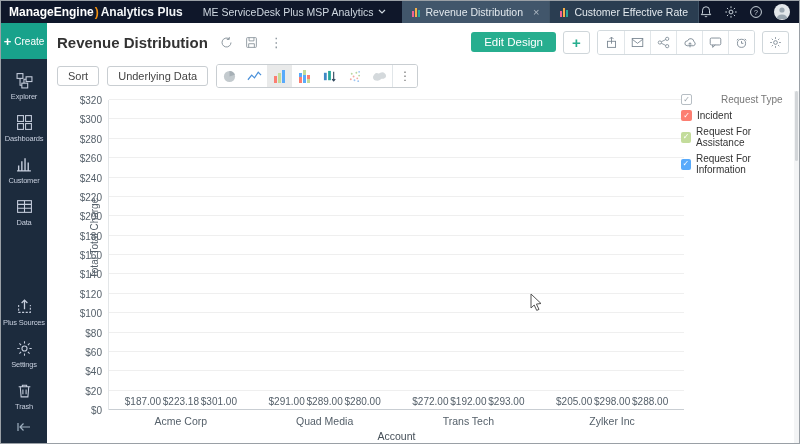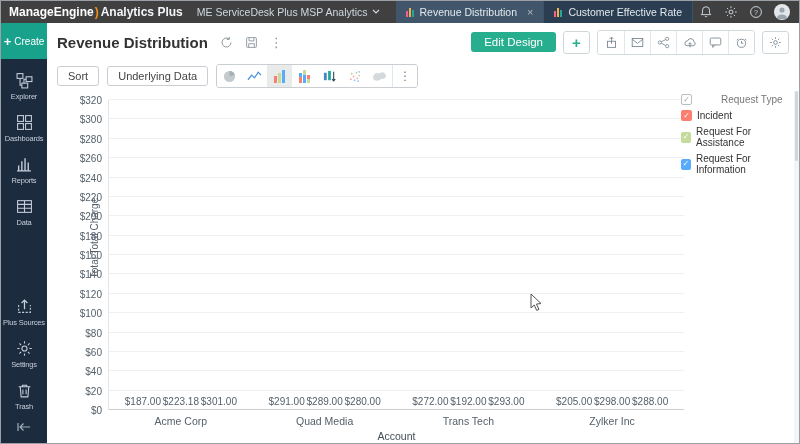--- a/index.html
+++ b/index.html
@@ -1,27 +1,27 @@
 <!DOCTYPE html>
 <html><head>
 <meta charset="utf-8">
 <style>
   * { margin:0; padding:0; box-sizing:border-box; }
   body { background:#e9e9e9; font-family:"Liberation Sans", sans-serif; }
   .screen { position:relative; width:800px; height:444px; background:#fff; overflow:hidden;
             border:1px solid #9aa0a6; }
 
   
-  .topbar { position:absolute; left:0; top:0; right:0; height:22px; background:#404040;
+  .topbar { position:absolute; left:0; top:0; right:0; height:22px; background:#0f172a;
             display:flex; align-items:center; color:#dde4ea; }
   .logo { margin-left:8px; font-size:12px; white-space:nowrap; display:flex; align-items:baseline; }
   .logo .p1 { font-weight:bold; color:#fff; }
   .logo .paren { color:#f29111; font-weight:bold; margin:0 1px; }
   .logo .p2 { color:#f2f5f7; font-weight:bold; margin-left:1px; }
-  .workspace { margin-left:14px; font-size:10.5px; color:#cfd8e0; display:flex; align-items:center; gap:4px; cursor:pointer; }
+  .workspace { margin-left:20px; font-size:10.5px; color:#cfd8e0; display:flex; align-items:center; gap:4px; cursor:pointer; }
   .tabs { display:flex; height:100%; margin-left:16px; }
   .tab { display:flex; align-items:center; gap:6px; padding:0 10px; font-size:10.5px; color:#e3e9ee; cursor:pointer; }
   .tab.active { background:#41566b; }
   .tab.inactive { background:#2a3d51; border:1px solid #3e5265; border-top:none; border-bottom:none; }
   .tab-chart-ico { display:flex; align-items:flex-end; gap:1px; height:9px; }
   .tab-chart-ico i { display:block; width:2px; }
   .tab-chart-ico i:nth-child(1){ height:6px; background:#f06292; }
   .tab-chart-ico i:nth-child(2){ height:9px; background:#f4b04a; }
   .tab-chart-ico i:nth-child(3){ height:7px; background:#26a69a; }
   .tab-close { color:#aeb9c3; font-size:11px; margin-left:4px; }
@@ -183,21 +183,21 @@
           <rect x="9" y="1.5" width="5.5" height="5.5" fill="none" stroke="#c6cedd"></rect>
           <rect x="1.5" y="9" width="5.5" height="5.5" fill="none" stroke="#c6cedd"></rect>
           <rect x="9" y="9" width="5.5" height="5.5" fill="none" stroke="#c6cedd"></rect>
         </svg>
       <span>Dashboards</span>
     </div>
     <div class="side-item">
       <svg width="17" height="17" viewBox="0 0 16 16">
           <path d="M2.5 14V9M5.5 14V5M8.5 14V2M11.5 14V6M14 14H1" fill="none" stroke="#c6cedd" stroke-width="1.3"></path>
         </svg>
-      <span>Reports</span>
+      <span>Customer</span>
     </div>
     <div class="side-item">
       <svg width="17" height="17" viewBox="0 0 16 16">
           <rect x="1.5" y="2.5" width="13" height="11" fill="none" stroke="#c6cedd"></rect>
           <path d="M1.5 6h13M1.5 9.7h13M8 2.5v11" fill="none" stroke="#c6cedd"></path>
         </svg>
       <span>Data</span>
     </div>
     <div class="side-spacer"></div>
     <div class="side-item">

